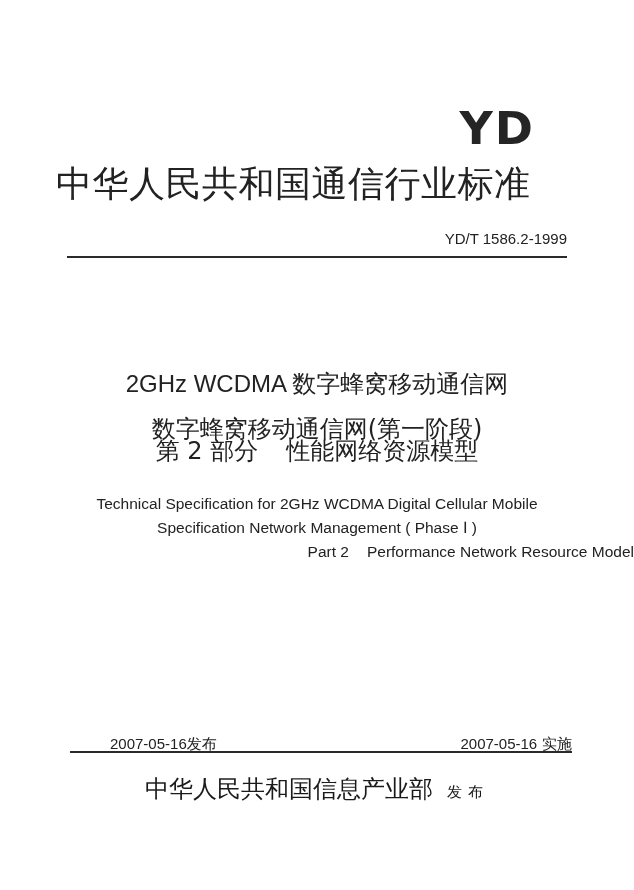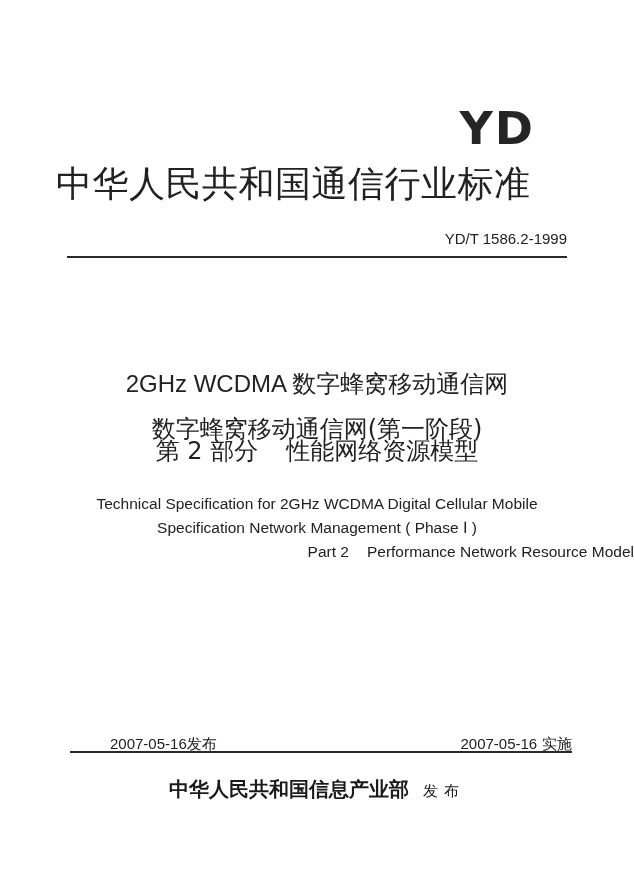--- a/index.html
+++ b/index.html
@@ -107,22 +107,22 @@
     .issuer {
       left: 0;
       width: 634px;
       top: 777px;
       text-align: center;
       white-space: nowrap;
       color: #1a1a1a;
     }
     .issuer .org {
       font-family: "DejaVu Serif", serif;
-      font-weight: bold;
-      font-size: 20px;
+      font-weight: normal;
+      font-size: 24px;
       line-height: 24px;
       margin-top: 44px;
     }
     .issuer .verb {
       font-family: "DejaVu Serif", serif;
       font-size: 15px;
       margin-left: 14px;
       letter-spacing: 6px;
     }
   </style>

